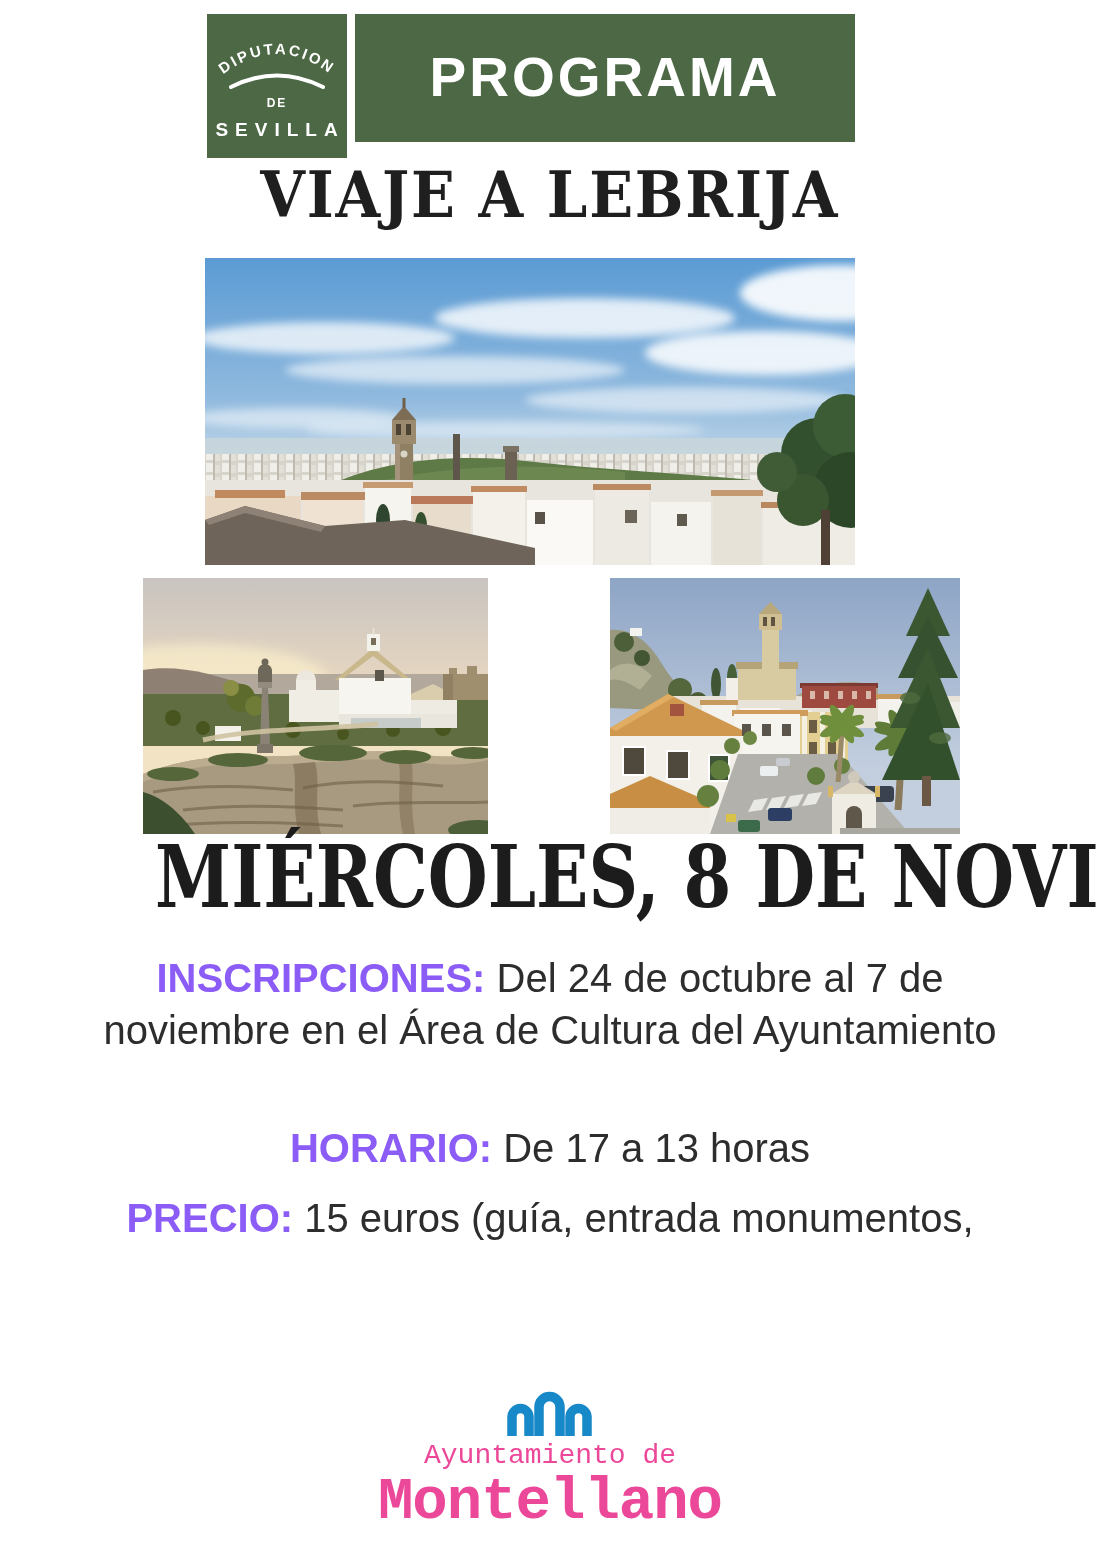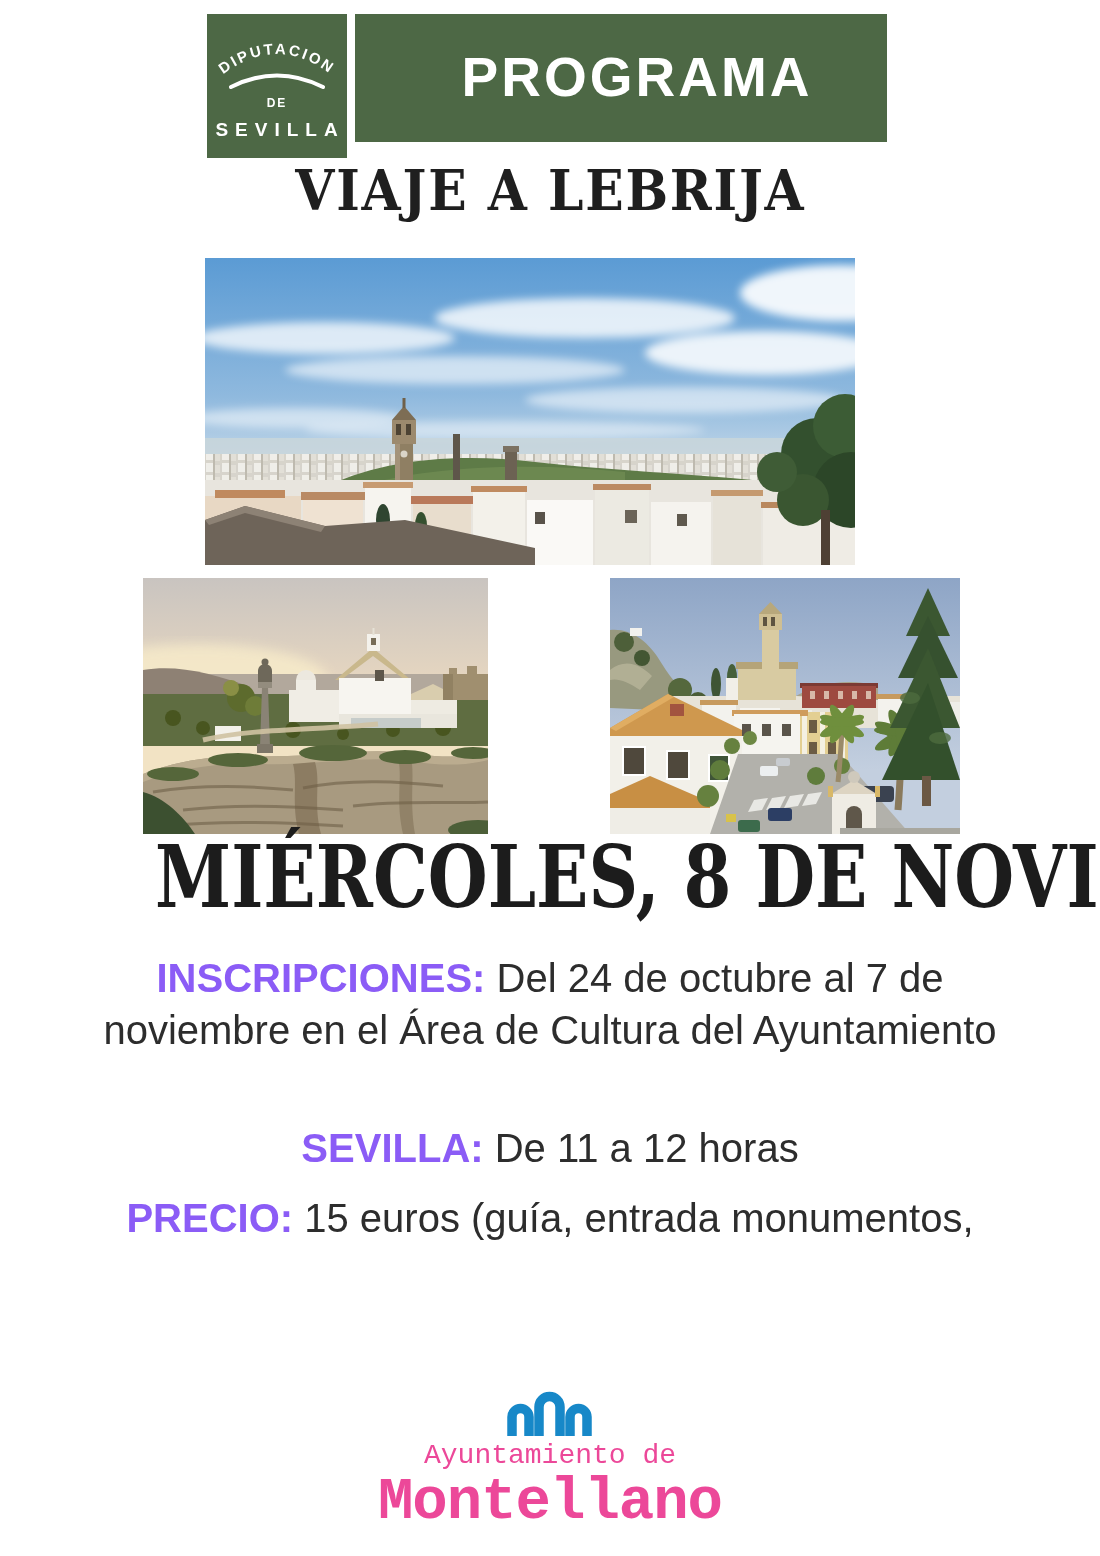--- a/index.html
+++ b/index.html
@@ -3,30 +3,30 @@
 <meta charset="utf-8">
 <style>
   html,body{margin:0;padding:0;background:#ffffff;}
   .poster{position:relative;width:1100px;height:1556px;background:#ffffff;overflow:hidden;
           font-family:"Liberation Sans","DejaVu Sans",sans-serif;}
 
   
   .hdr-box{position:absolute;top:14px;background:#4d6845;}
   .hdr-logo{left:207px;width:140px;height:144px;}
   .hdr-main{left:355px;width:500px;height:128px;color:#fff;display:flex;flex-direction:column;
-            align-items:center;justify-content:center;text-align:center;padding-left:32px;}
+            align-items:center;justify-content:center;text-align:center;}
   .program-title{font-size:55px;font-weight:bold;letter-spacing:3px;line-height:1.05;}
   .program-subtitle{font-size:37px;font-weight:bold;letter-spacing:1px;line-height:1.1;margin-top:3px;}
   .logo-arc{fill:#fff;font-size:15px;font-weight:600;letter-spacing:2.5px;}
   .logo-de{fill:#fff;font-size:12px;letter-spacing:2px;font-weight:600;}
   .logo-sevilla{fill:#fff;font-size:19px;letter-spacing:7px;font-weight:600;}
 
   
   .main-title{position:absolute;top:160px;left:0;width:100%;margin:0;text-align:center;
-              font-family:"DejaVu Serif","Liberation Serif",serif;font-size:56px;font-weight:700;
+              font-family:"DejaVu Serif","Liberation Serif",serif;font-size:64px;font-weight:700;
               color:#1f1f1f;line-height:1.1;}
   .main-title>span{display:inline-block;transform:scaleX(.9);letter-spacing:2px;white-space:nowrap;}
   .date-heading{position:absolute;top:830px;left:0;width:100%;margin:0;text-align:center;
               font-family:"DejaVu Serif","Liberation Serif",serif;font-size:86px;font-weight:700;
               color:#1c1c1c;line-height:1.1;}
   .date-heading>span{display:inline-block;transform:scaleX(.8);white-space:nowrap;}
 
   
   .ph{position:absolute;display:block;}
   .ph-main{left:205px;top:258px;width:650px;height:307px;}
@@ -378,22 +378,22 @@
 
   <h2 class="date-heading"><span>MIÉRCOLES, 8 DE NOVIEMBRE</span></h2>
 
   <p class="info info-inscripciones">
     <strong>INSCRIPCIONES:</strong>
     <span>Del 24 de octubre al 7 de</span><br>
     <span>noviembre en el Área de Cultura del Ayuntamiento</span>
   </p>
 
   <p class="info info-horario">
-    <strong>SEVILLA:</strong>
-    <span>De 11 a 12 horas</span>
+    <strong>HORARIO:</strong>
+    <span>De 17 a 13 horas</span>
   </p>
 
   <p class="info info-precio">
     <strong>PRECIO:</strong>
     <span>15 euros (guía, entrada monumentos,</span><br>
   </p>
 
   <div class="footer">
     <svg class="arches" width="96" height="48" viewBox="0 0 96 48">
       <g stroke="#1788c8" stroke-width="9.5" fill="none">

